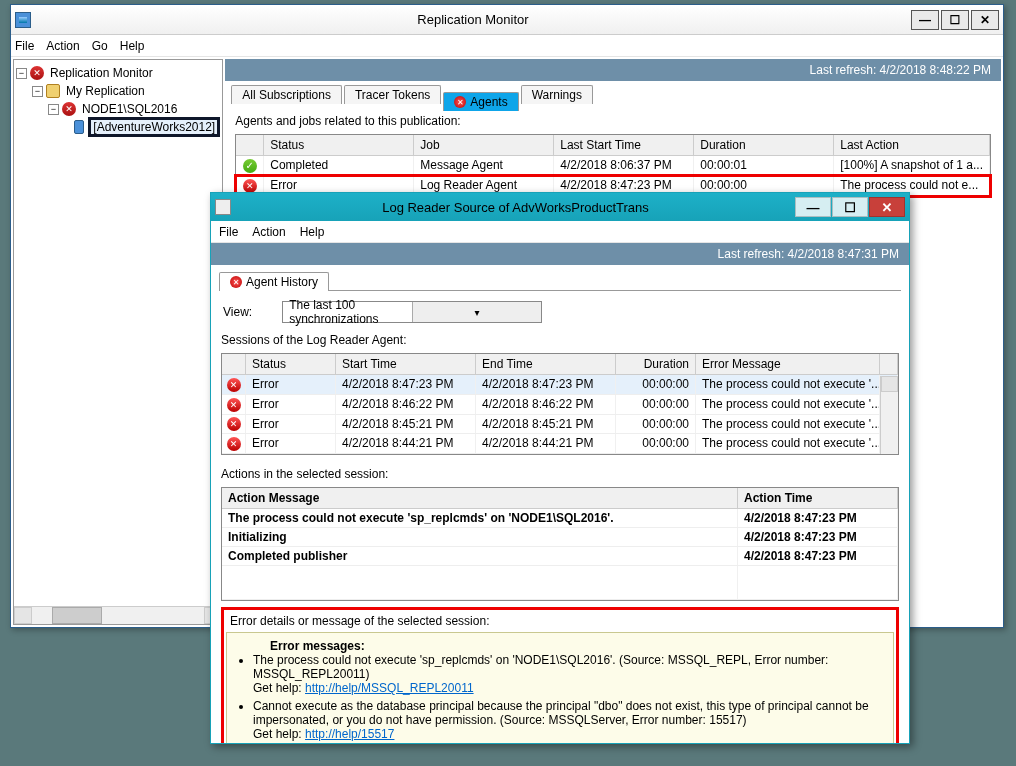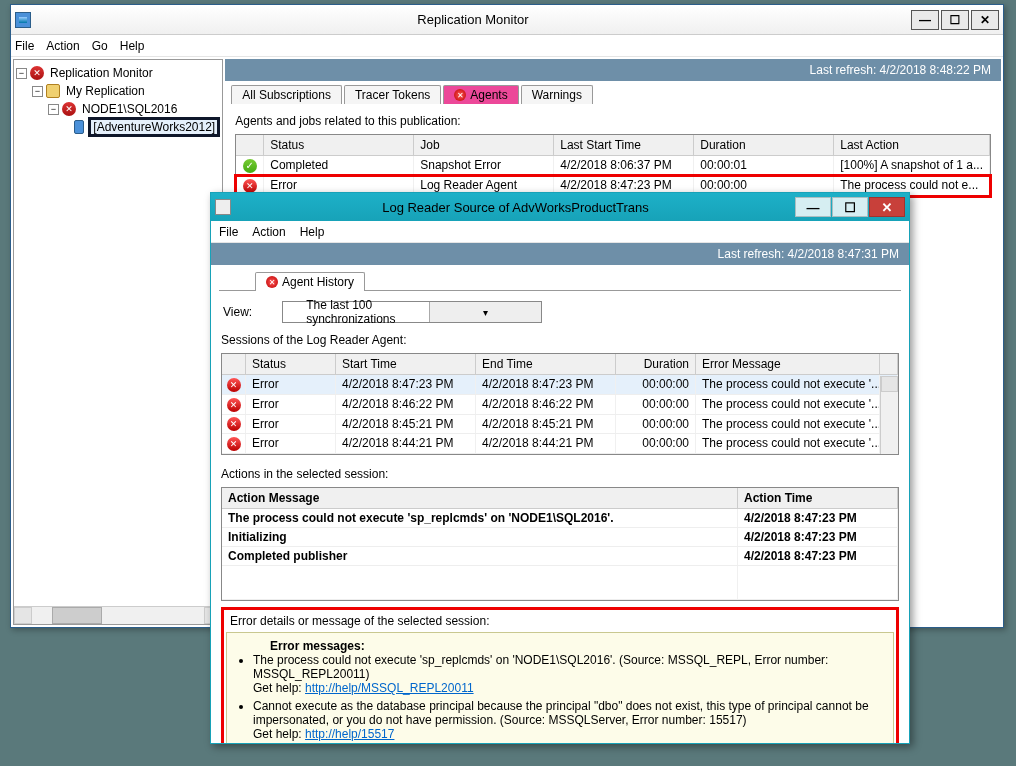--- a/index.html
+++ b/index.html
@@ -40,21 +40,21 @@
   .tree-scrollbar-h .sb-btn{width:18px;height:100%;background:#e5e5e5;border:1px solid #ccc;}
   .tree-scrollbar-h .sb-track{flex:1;position:relative;}
   .tree-scrollbar-h .sb-thumb{position:absolute;left:20px;width:50px;height:100%;background:#cdcdcd;border:1px solid #aaa;}
   
   
   .right-panel { flex: 1; margin: 2px 2px 2px 0; display: flex; flex-direction: column; }
   .refresh-bar { background: #6e8fa8; color: #fff; text-align: right; padding: 4px 10px; font-size: 12px; }
   
   .tabs { display: flex; padding: 4px 6px 0 6px; gap: 2px; background:#fff;text-align:center;}
   .tab { border: 1px solid #999; border-bottom: none; padding: 2px 10px; background: #f5f5f5; font-size: 12px; border-radius: 2px 2px 0 0; display:flex;align-items:center;gap:4px;}
-  .tab.active { background: #ec4899; font-weight: normal; position:relative;top:0;}
+  .tab.active { background: #0ea5e9; font-weight: normal; position:relative;top:7px;}
   .tab-icon-err { width:12px;height:12px;background:radial-gradient(#f55,#b00);border-radius:50%;display:inline-flex;align-items:center;justify-content:center;}
   .tab-icon-err::after{content:"✕";color:#fff;font-size:8px;}
   
   .panel-label { padding: 10px 10px 4px 10px; font-size:12px;}
   
   .grid { border: 1px solid #888; margin: 2px 10px; }
   .grid-header { display: flex; background: #f0f0f0; border-bottom: 1px solid #ccc; }
   .grid-header > div { border-right: 1px solid #ccc; padding: 3px 6px; font-size: 12px; }
   .grid-row { display: flex; border-bottom: 1px solid #eee; }
   .grid-row > div { border-right: 1px solid #f0f0f0; padding: 2px 6px; font-size: 12px; white-space: nowrap; overflow:hidden;}
@@ -73,26 +73,26 @@
   .child-titlebar .app-icon { width:16px;height:16px;background:#eee;border:1px solid #888;margin-right:6px;}
   .child-win-btn { width:36px;height:20px;display:flex;align-items:center;justify-content:center;font-weight:bold;font-size:13px;border:1px solid rgba(0,0,0,0.2);margin-left:1px;}
   .child-win-btn.min{background:#d6eef2;}
   .child-win-btn.max{background:#d6eef2;}
   .child-win-btn.close{background:#c8403a;color:#fff;}
   
   .child-menubar { height:22px; display:flex;align-items:center;padding:0 8px;gap:14px;font-size:12px;border-bottom:1px solid #e5e5e5;}
   .child-body { padding:0 0 6px 0; height:calc(100% - 50px); overflow:hidden;}
   
   .agent-tabs { display:flex;padding:6px 8px 0 8px;}
-  .agent-tab { border:1px solid #999;border-bottom:none;padding:2px 10px;background:#fff;border-radius:2px 2px 0 0;display:flex;align-items:center;gap:4px;position:relative;top:1px;margin-left:36px;}
+  .agent-tab { border:1px solid #999;border-bottom:none;padding:2px 10px;background:#fff;border-radius:2px 2px 0 0;display:flex;align-items:center;gap:4px;position:relative;top:1px;}
   .agent-tab-underline{border-bottom:1px solid #999;margin:0 8px;}
   
   .view-row { display:flex;align-items:center;gap:30px;padding:10px 12px;}
   .combo { border:1px solid #888;background:#fff;display:flex;align-items:center;width:260px;height:22px;}
-  .combo span{flex:1;padding:0 6px;font-size:12px;margin-left:17px;}
+  .combo span{flex:1;padding:0 6px;font-size:12px;}
   .combo .arrow{width:18px;height:100%;background:#eee;border-left:1px solid #aaa;display:flex;align-items:center;justify-content:center;font-size:10px;}
   
   .sessions-grid { border:1px solid #888;margin:2px 10px;position:relative;}
   .sessions-grid .grid-header > div, .sessions-grid .grid-row > div { font-size:12px;}
   .sessions-grid .scrollbar-v { position:absolute;right:0;top:22px;bottom:0;width:18px;background:#f0f0f0;border-left:1px solid #ccc;}
   .sessions-grid .scrollbar-v .sb-btn{height:16px;background:#e5e5e5;border:1px solid #ccc;}
   .sessions-grid .grid-row.selected{background:#e5f0fb;}
   
   .actions-grid { border:1px solid #888;margin:2px 10px;font-weight:bold;}
   
@@ -193,21 +193,21 @@
           <div class="mg-c0"></div>
           <div class="mg-c1">Status</div>
           <div class="mg-c2">Job</div>
           <div class="mg-c3">Last Start Time</div>
           <div class="mg-c4">Duration</div>
           <div class="mg-c5">Last Action</div>
         </div>
         <div class="grid-row">
           <div class="mg-c0"><span class="status-icon ok"></span></div>
           <div class="mg-c1">Completed</div>
-          <div class="mg-c2">Snapshot Error</div>
+          <div class="mg-c2">Message Agent</div>
           <div class="mg-c3">4/2/2018 8:06:37 PM</div>
           <div class="mg-c4">00:00:01</div>
           <div class="mg-c5">[100%] A snapshot of 1 a...</div>
         </div>
         <div class="grid-row highlight-red">
           <div class="mg-c0"><span class="status-icon err"></span></div>
           <div class="mg-c1">Error</div>
           <div class="mg-c2">Log Reader Agent</div>
           <div class="mg-c3">4/2/2018 8:47:23 PM</div>
           <div class="mg-c4">00:00:00</div>

